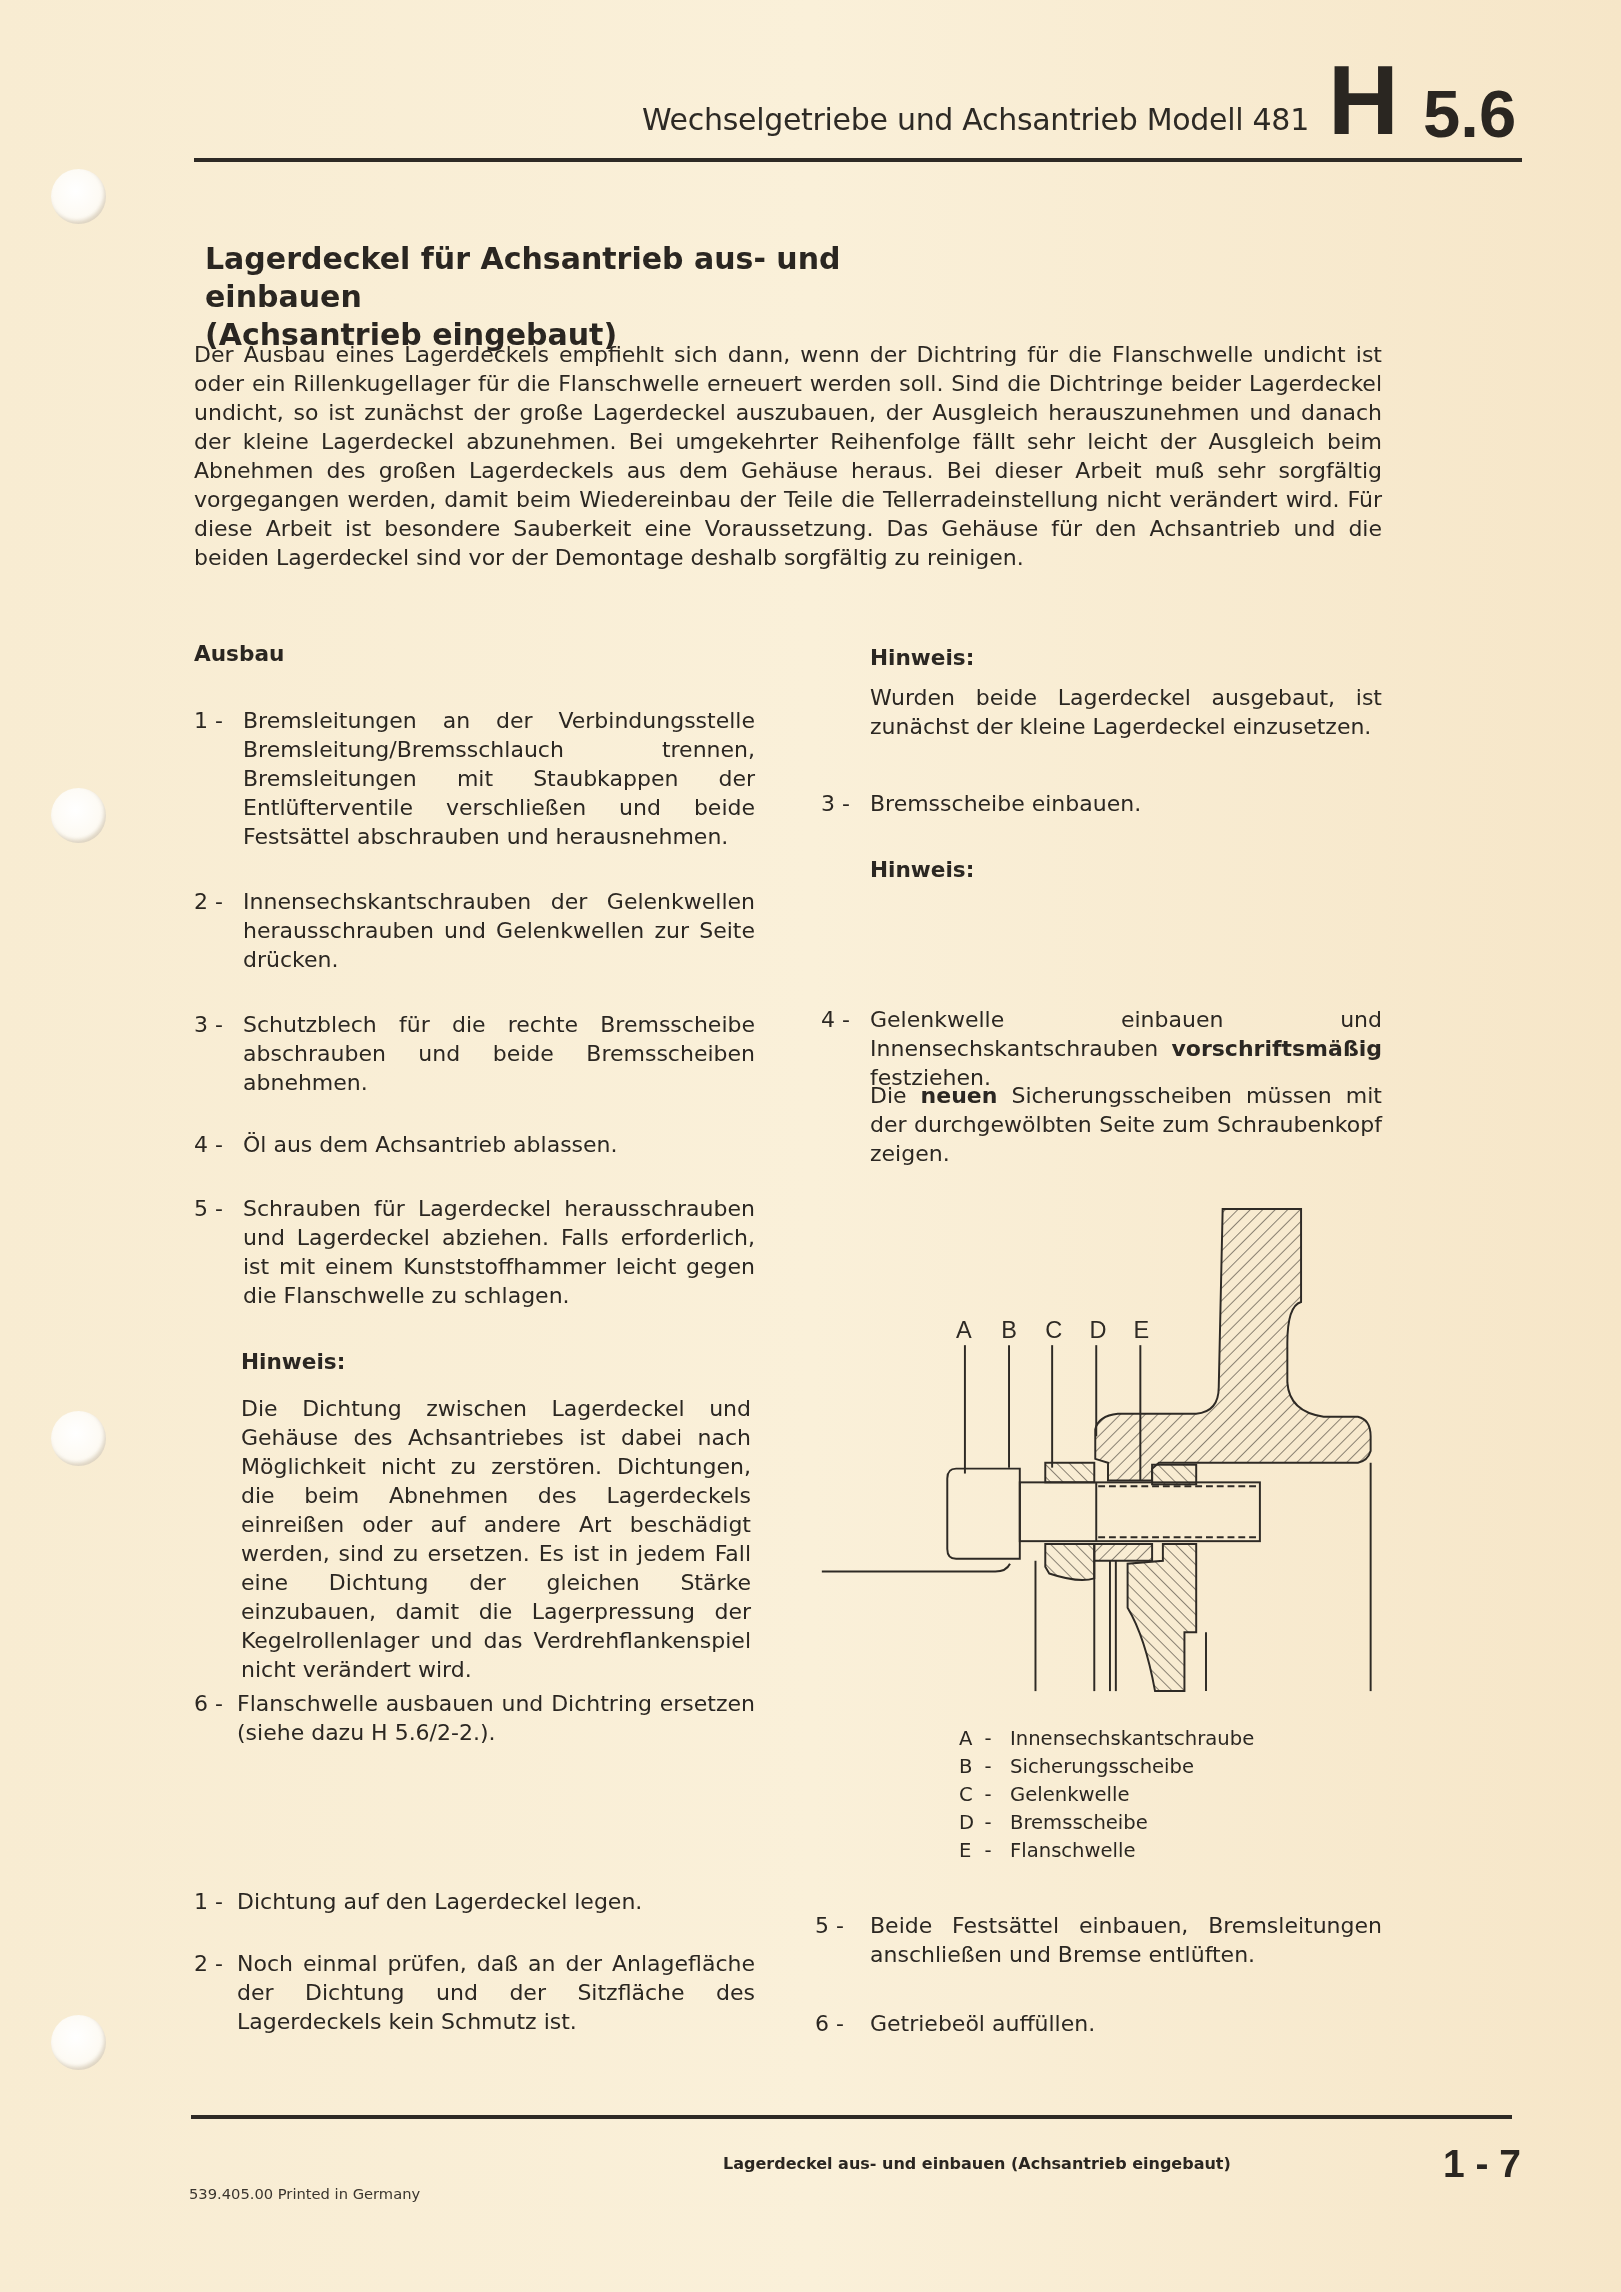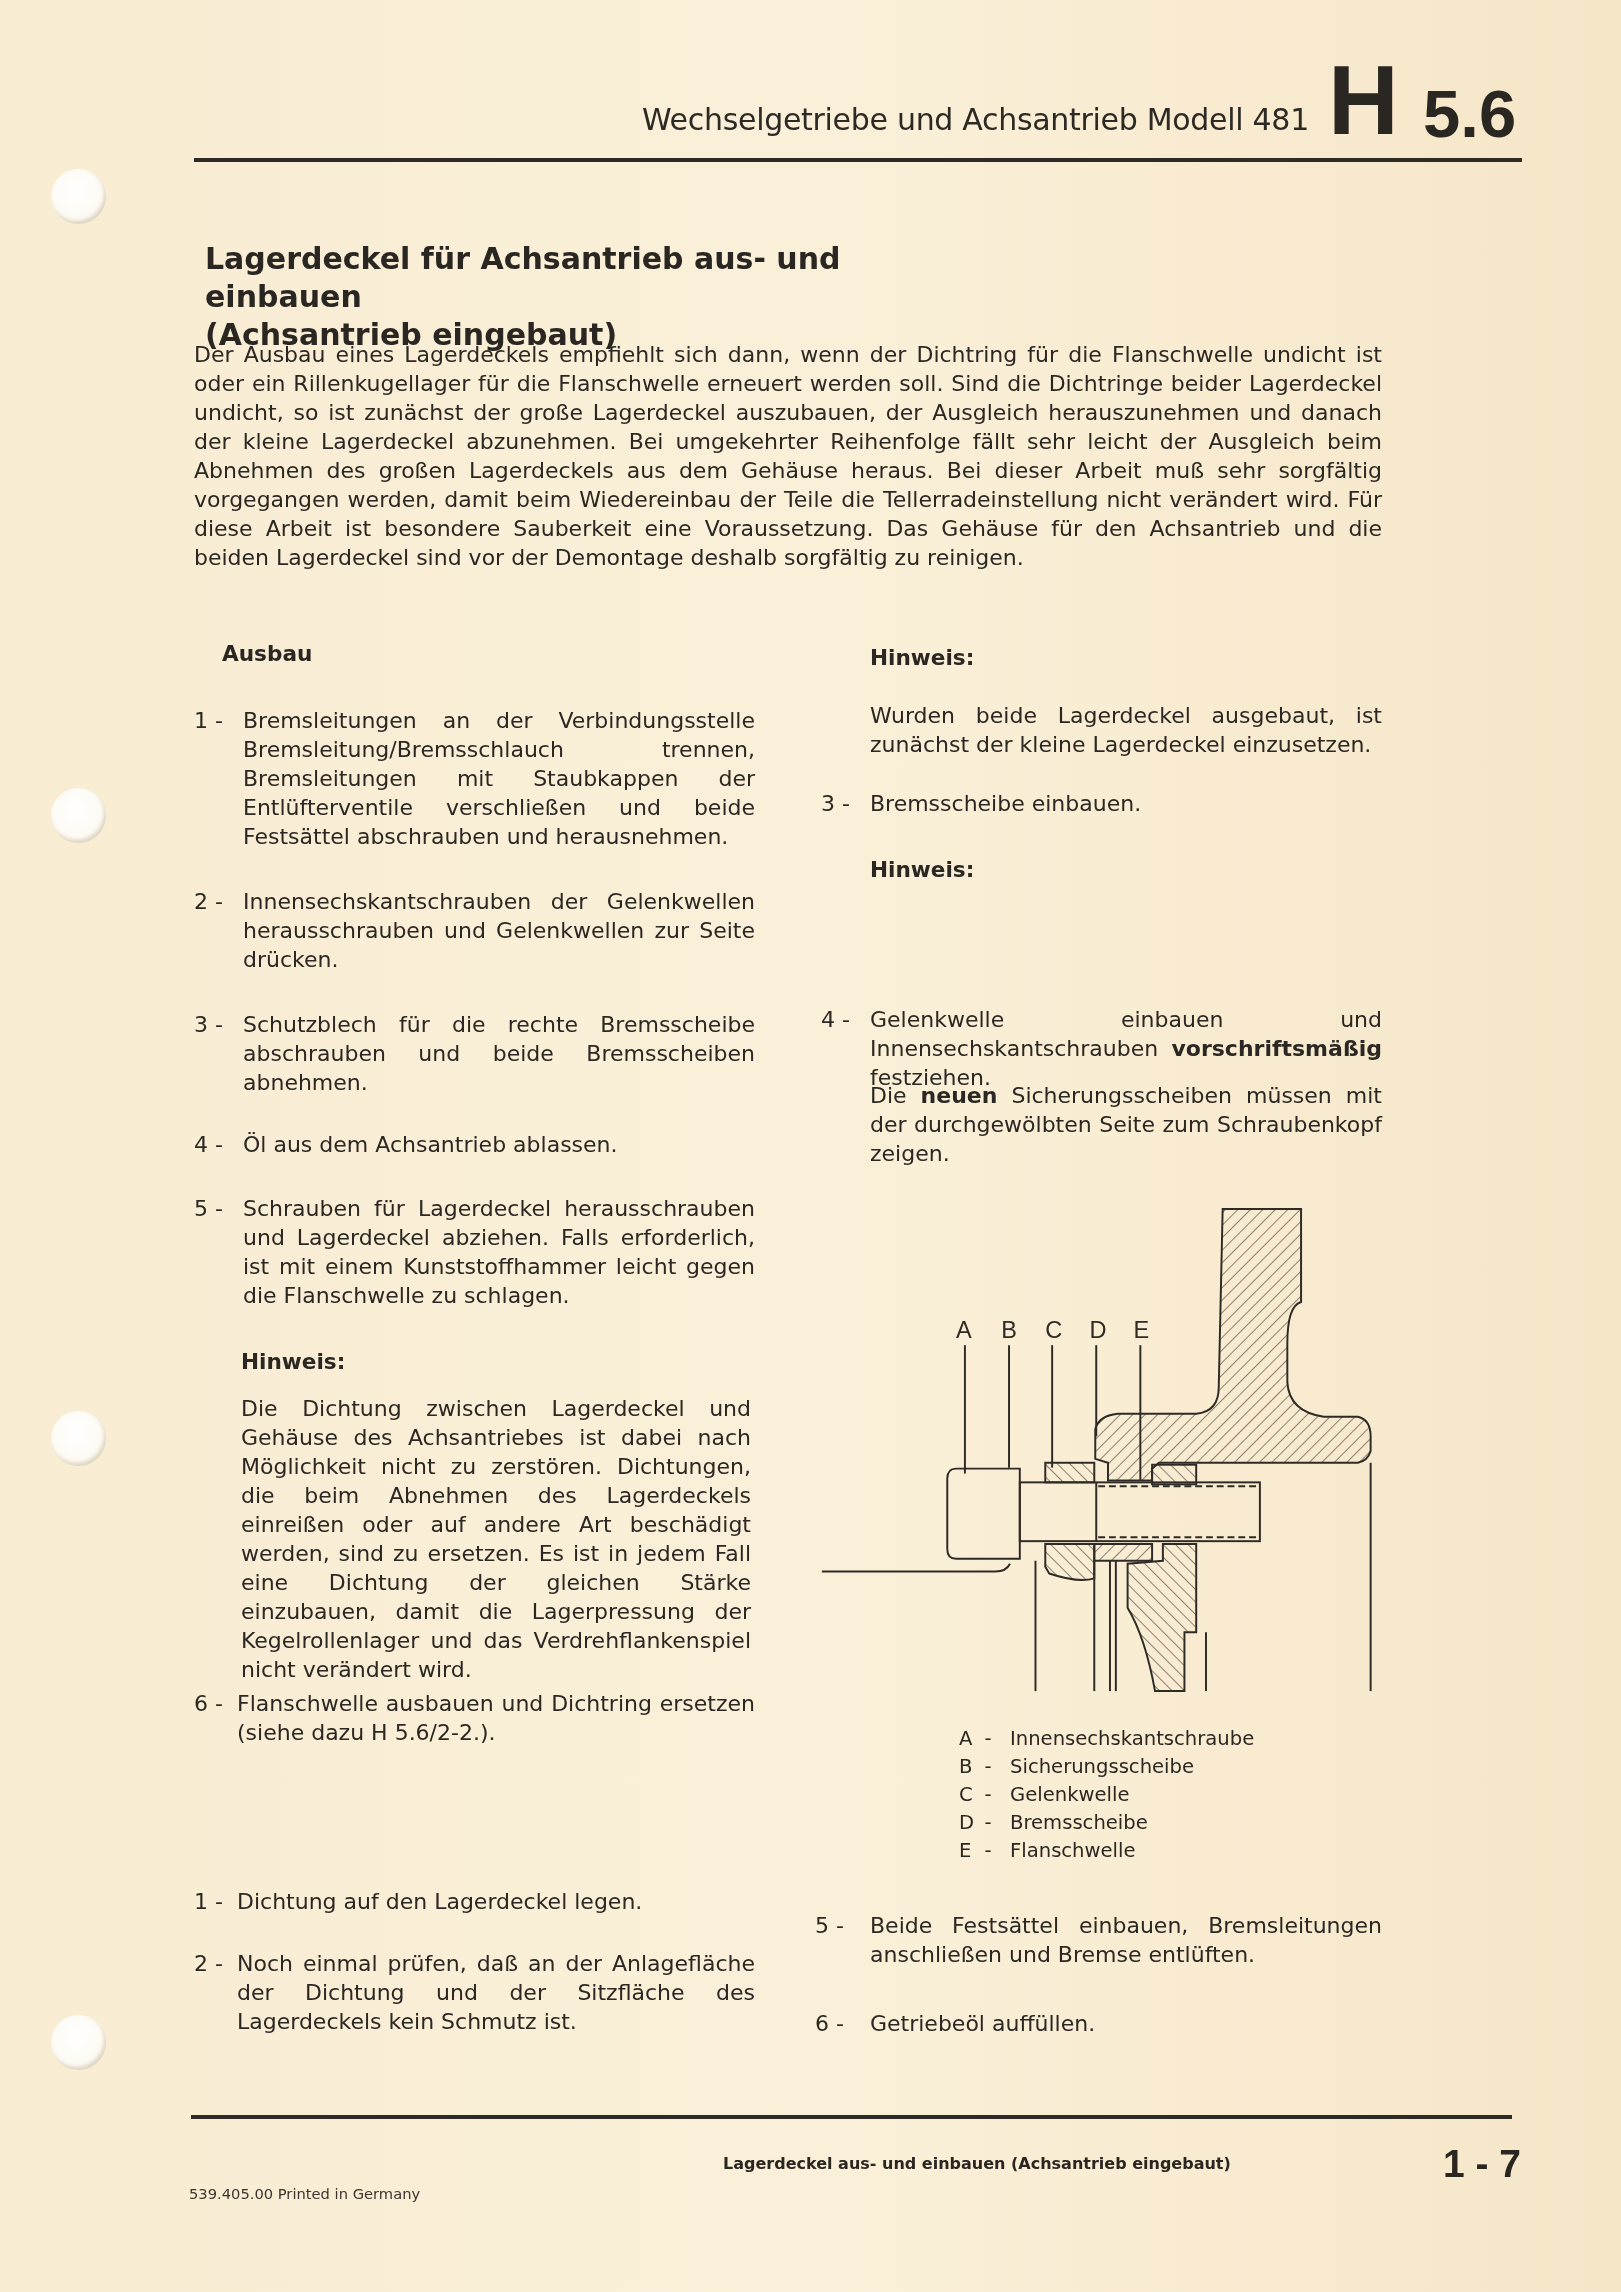--- a/index.html
+++ b/index.html
@@ -13,21 +13,21 @@
   .hdr-title{position:absolute;left:642px;top:102px;font-size:30px;letter-spacing:-0.3px;color:#2d2a25;}
   .hdr-H{position:absolute;left:1328px;top:51px;font-size:98px;font-weight:bold;font-family:"Liberation Sans",sans-serif;color:#2a2621;line-height:1;}
   .hdr-num{position:absolute;left:1423px;top:80px;font-size:67px;font-weight:bold;font-family:"Liberation Sans",sans-serif;color:#2a2621;line-height:1;}
   .rule-top{position:absolute;left:194px;top:158px;width:1328px;height:3.9px;background:#2e2a25;}
   .rule-bot{position:absolute;left:191px;top:2115px;width:1321px;height:3.9px;background:#2e2a25;}
   h1{position:absolute;left:196px;top:231px;margin:9px;font-size:30px;line-height:38px;font-weight:bold;color:#2a2621;width:784px;}
   .intro{position:absolute;left:194px;top:340px;width:1188px;font-size:22px;line-height:29px;text-align:justify;margin:0;}
   .col{position:absolute;font-size:22px;line-height:29px;}
   .left{left:194px;width:561px;}
   .right{left:821px;width:561px;}
-  .sec{font-weight:bold;font-size:21.6px;color:#2a2621;margin-left:28px;}
+  .sec{font-weight:bold;font-size:21.6px;color:#2a2621;}
   .step{display:flex;}
   .step .num{width:49px;flex:0 0 49px;}
   .step .txt{flex:1;text-align:justify;}
   .note-h{font-weight:bold;font-size:21.6px;}
   .note{text-align:justify;}
   .abs{position:absolute;}
   .legend{position:absolute;left:959px;top:1725px;font-size:19.6px;line-height:28px;}
   .legend .row{display:flex;}
   .legend .k{width:25.5px;}
   .legend .d{width:25.5px;}
@@ -98,21 +98,21 @@
     <span class="num" style="width:43px;flex-basis:43px">1 -</span>
     <span class="txt">Dichtung auf den Lagerdeckel legen.</span>
   </div>
   <div class="col left step" style="top:1949px">
     <span class="num" style="width:43px;flex-basis:43px">2 -</span>
     <span class="txt">Noch einmal prüfen, daß an der Anlagefläche der Dichtung und der Sitzfläche des Lagerdeckels kein Schmutz ist.</span>
   </div>
 
   <div class="col abs" style="left:870px;top:643px;width:512px">
     <div class="note-h">Hinweis:</div>
-    <div class="note" style="margin-top:29px">Wurden beide Lagerdeckel ausgebaut, ist zunächst der kleine Lagerdeckel einzusetzen.</div>
+    <div class="note" style="margin-top:11px">Wurden beide Lagerdeckel ausgebaut, ist zunächst der kleine Lagerdeckel einzusetzen.</div>
   </div>
 
   <div class="col right step" style="top:789px">
     <span class="num">3 -</span>
     <span class="txt">Bremsscheibe einbauen.</span>
   </div>
 
   <div class="col abs" style="left:870px;top:855px;width:512px">
     <div class="note-h">Hinweis:</div>
   </div>

